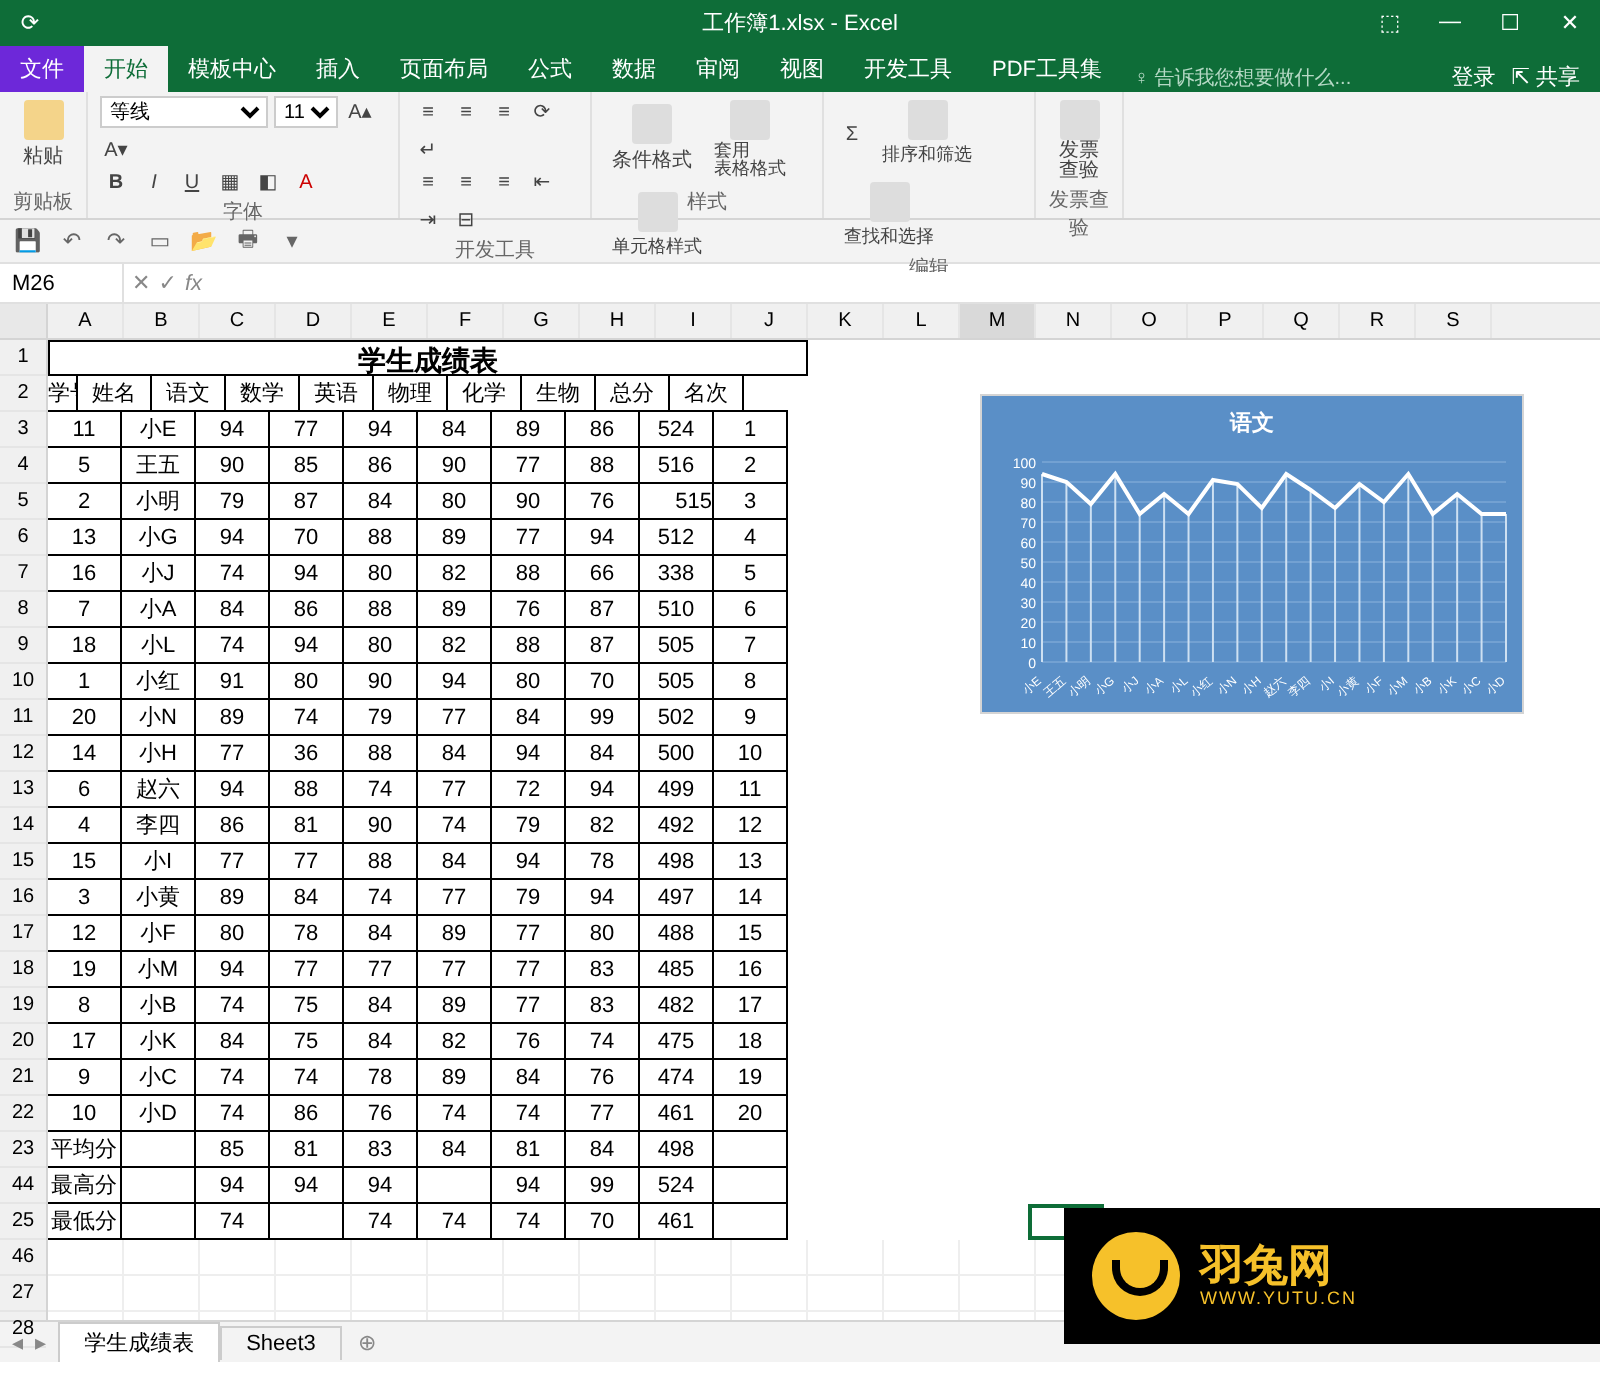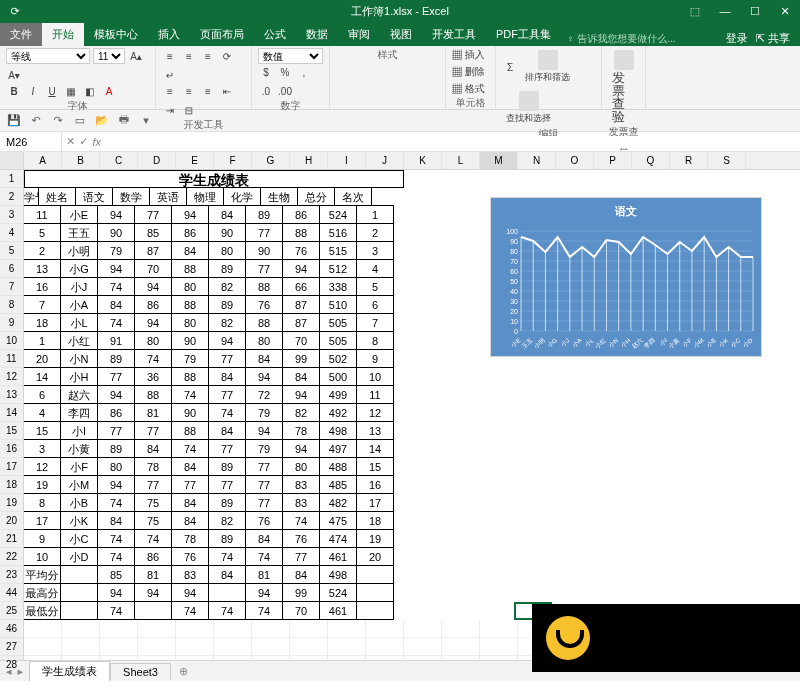--- a/index.html
+++ b/index.html
@@ -7,21 +7,21 @@
 
 .titlebar { background: #0e6d38; height: 22px; display: flex; align-items: center; justify-content: center; position: relative; color: #fff; font-size: 11px; }
 .titlebar .wincontrols { position: absolute; right: 0; display: flex; }
 .titlebar .wincontrols div { width: 30px; height: 22px; display: flex; align-items: center; justify-content: center; cursor: pointer; }
 .titlebar .winleft { position: absolute; left: 6px; display:flex; gap:4px; }
 .titlebar .winleft div { width:18px; height:18px; display:flex; align-items:center; justify-content:center; }
 
 .tabbar { background: #0e6d38; height: 24px; display: flex; align-items: flex-end; color: #fff; font-size: 11px; }
 .tabbar .tab { padding: 4px 10px; cursor: pointer; }
 .tabbar .tab.active { background: #f3f3f3; color: #0e6d38; }
-.tabbar .filetab { background: #737373; padding:4px 10px; }
+.tabbar .filetab { background: #6d28d9; padding:4px 10px; }
 .tabbar .spacer { flex:1; }
 .tabbar .right { display:flex; gap:8px; padding-right:10px; align-items:center; }
 .tabbar .tell { color:#b5d9c5; font-size:10px; padding:0 6px;}
 
 .ribbon { background: #f3f3f3; height: 64px; border-bottom: 1px solid #d4d4d4; display: flex; font-size: 10px; color:#444; }
 .ribbon .group { border-right: 1px solid #e0e0e0; padding: 2px 6px 1px 6px; display:flex; flex-direction:column; justify-content:space-between; }
 .ribbon .group .label { text-align:center; font-size:10px; color:#666; }
 .ribbon .controls { display:flex; gap:3px; align-items:center; flex-wrap:wrap; }
 .ribbon .bigbtn { display:flex; flex-direction:column; align-items:center; gap:1px; padding:2px 4px; cursor:pointer; }
 .ribbon .bigbtn .ico { width:20px; height:20px; background:#ddd; border-radius:2px; }
@@ -101,20 +101,27 @@
   <div class="tab">PDF工具集</div>
   <div class="tell">♀ <span>告诉我您想要做什么...</span></div>
   <div class="spacer"></div>
   <div class="right">
     <span>登录</span>
     <span>⇱ <span>共享</span></span>
   </div>
 </div>
 
 <div class="ribbon">
+  <div class="group" style="width:44px">
+    <div class="bigbtn">
+        <div class="ico" style="background:#f4d48a"></div>
+        <span>粘贴</span>
+      </div>
+    <div class="label">剪贴板</div>
+  </div>
   <div class="group" style="width:156px">
     <div class="controls">
       <select style="width:84px"><option>等线</option></select>
       <select style="width:32px"><option>11</option></select>
       <span class="smbtn">A▴</span>
       <span class="smbtn">A▾</span>
     </div>
     <div class="controls">
       <span class="smbtn" style="font-weight:bold">B</span>
       <span class="smbtn" style="font-style:italic">I</span>
@@ -136,62 +143,56 @@
     <div class="controls">
       <span class="smbtn">≡</span>
       <span class="smbtn">≡</span>
       <span class="smbtn">≡</span>
       <span class="smbtn">⇤</span>
       <span class="smbtn">⇥</span>
       <span class="smbtn">⊟</span>
     </div>
     <div class="label">开发工具</div>
   </div>
-  <div class="group" style="width:78px">
-    <div class="controls">
-        <select style="width:72px"><option>数值</option></select>
-      </div>
-    <div class="controls">
-      <span class="smbtn">$</span>
-      <span class="smbtn">%</span>
-      <span class="smbtn">,</span>
-      <span class="smbtn">.0</span>
-      <span class="smbtn">.00</span>
+  <div class="group" style="width:116px">
+    <div class="controls" style="height:44px">
+      <div class="bigbtn">
+          <div class="ico"></div>
+          <span>条件格式</span>
+        </div>
+      <div class="bigbtn">
+          <div class="ico"></div>
+          <span style="white-space:pre-line;font-size:9px;line-height:1">套用
+表格格式</span>
+        </div>
+      <div class="bigbtn">
+          <div class="ico"></div>
+          <span style="font-size:9px">单元格样式</span>
+        </div>
     </div>
-    <div class="label">数字</div>
-  </div>
-  <div class="group" style="width:116px">
     <div class="label">样式</div>
-  </div>
-  <div class="group" style="width:50px">
-    <div class="controls" style="flex-direction:column;align-items:flex-start">
-      <span>▦ <span>插入</span></span>
-      <span>▦ <span>删除</span></span>
-      <span>▦ <span>格式</span></span>
-    </div>
-    <div class="label">单元格</div>
   </div>
   <div class="group" style="width:106px">
     <div class="controls">
       <span class="smbtn">Σ</span>
       <div class="bigbtn">
           <div class="ico"></div>
           <span style="font-size:9px">排序和筛选</span>
         </div>
       <div class="bigbtn">
           <div class="ico"></div>
           <span style="font-size:9px">查找和选择</span>
         </div>
     </div>
     <div class="label">编辑</div>
   </div>
   <div class="group" style="width:44px">
     <div class="bigbtn">
         <div class="ico"></div>
-        <span style="white-space:pre-line;font-size:13px;line-height:1">发票
+        <span style="white-space:pre-line;font-size:10px;line-height:1">发票
 查验</span>
       </div>
     <div class="label">发票查验</div>
   </div>
 </div>
 
 <div class="qat">
   <span class="qbtn">💾</span>
   <span class="qbtn">↶</span>
   <span class="qbtn">↷</span>
@@ -307,21 +308,21 @@
         </div>
         <div class="row datarow">
           <div class="c" style="width: 38px;">2</div>
           <div class="c" style="width: 38px;">小明</div>
           <div class="c" style="width: 38px;">79</div>
           <div class="c" style="width: 38px;">87</div>
           <div class="c" style="width: 38px;">84</div>
           <div class="c" style="width: 38px;">80</div>
           <div class="c" style="width: 38px;">90</div>
           <div class="c" style="width: 38px;">76</div>
-          <div class="c" style="width: 38px;">515</div>
+          <div class="c" style="width: 38px; text-align: right;">515</div>
           <div class="c" style="width: 38px;">3</div>
         </div>
         <div class="row datarow">
           <div class="c" style="width: 38px;">13</div>
           <div class="c" style="width: 38px;">小G</div>
           <div class="c" style="width: 38px;">94</div>
           <div class="c" style="width: 38px;">70</div>
           <div class="c" style="width: 38px;">88</div>
           <div class="c" style="width: 38px;">89</div>
           <div class="c" style="width: 38px;">77</div>
@@ -698,13 +699,17 @@
     <span>◂</span>
     <span>▸</span>
   </div>
   <div class="stab">学生成绩表</div>
   <div class="stab inactive">Sheet3</div>
   <div class="add">⊕</div>
 </div>
 
 <div class="watermark">
   <div class="logo"></div>
+  <div>
+    <div class="txt">羽兔网</div>
+    <div class="sub">WWW.YUTU.CN</div>
+  </div>
 </div>
 
 </body></html>

